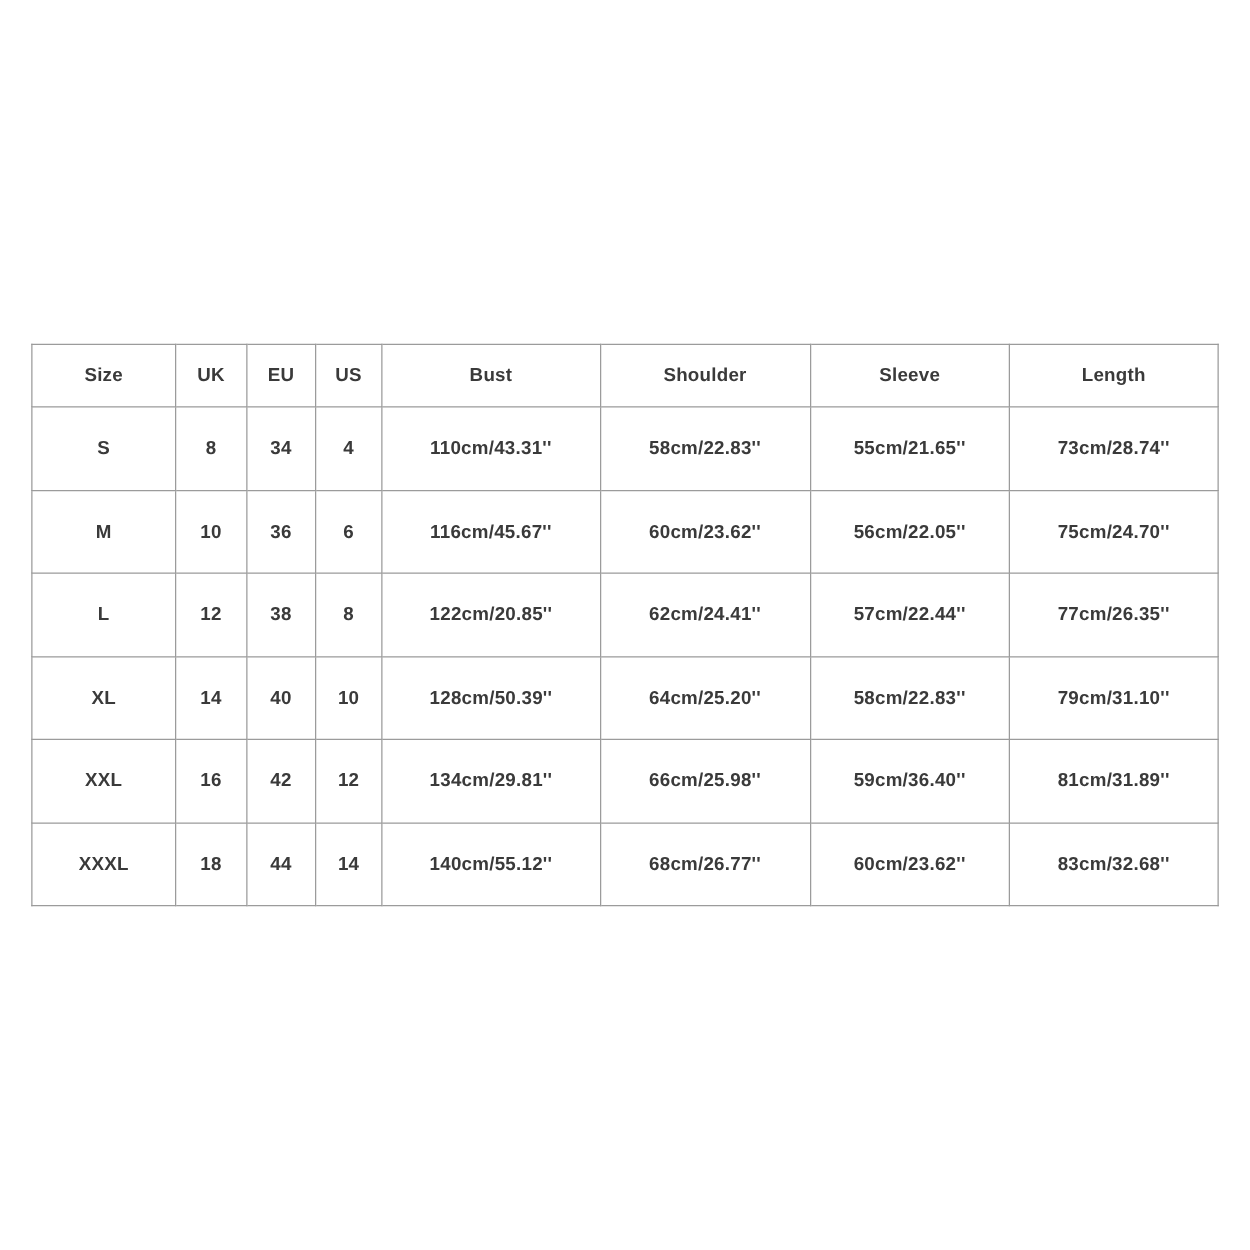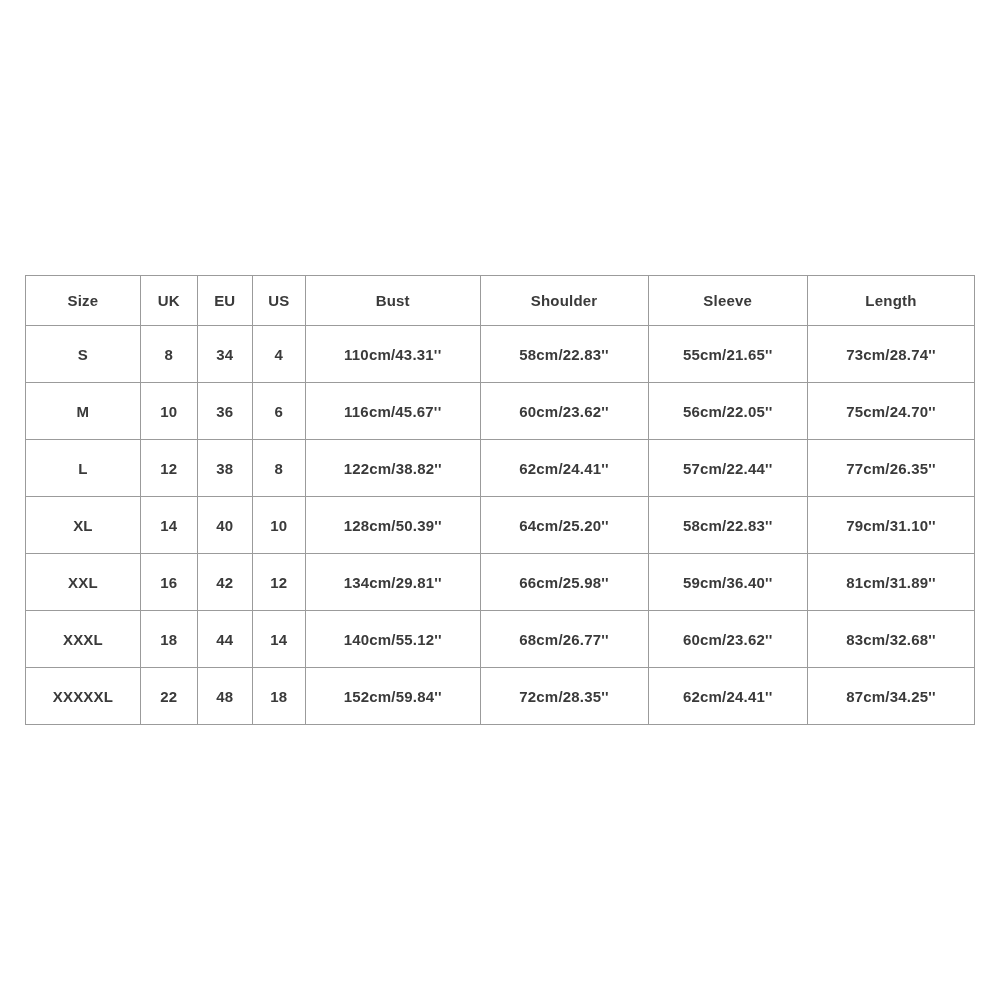--- a/index.html
+++ b/index.html
@@ -94,21 +94,21 @@
           <td>116cm/45.67''</td>
           <td>60cm/23.62''</td>
           <td>56cm/22.05''</td>
           <td>75cm/24.70''</td>
         </tr>
         <tr>
           <td>L</td>
           <td>12</td>
           <td>38</td>
           <td>8</td>
-          <td>122cm/38.82''</td>
+          <td>122cm/20.85''</td>
           <td>62cm/24.41''</td>
           <td>57cm/22.44''</td>
           <td>77cm/26.35''</td>
         </tr>
         <tr>
           <td>XL</td>
           <td>14</td>
           <td>40</td>
           <td>10</td>
           <td>128cm/50.39''</td>
@@ -129,25 +129,15 @@
         <tr>
           <td>XXXL</td>
           <td>18</td>
           <td>44</td>
           <td>14</td>
           <td>140cm/55.12''</td>
           <td>68cm/26.77''</td>
           <td>60cm/23.62''</td>
           <td>83cm/32.68''</td>
         </tr>
-        <tr>
-          <td>XXXXXL</td>
-          <td>22</td>
-          <td>48</td>
-          <td>18</td>
-          <td>152cm/59.84''</td>
-          <td>72cm/28.35''</td>
-          <td>62cm/24.41''</td>
-          <td>87cm/34.25''</td>
-        </tr>
       </tbody>
   </table>
 </div>
 
 </body></html>

